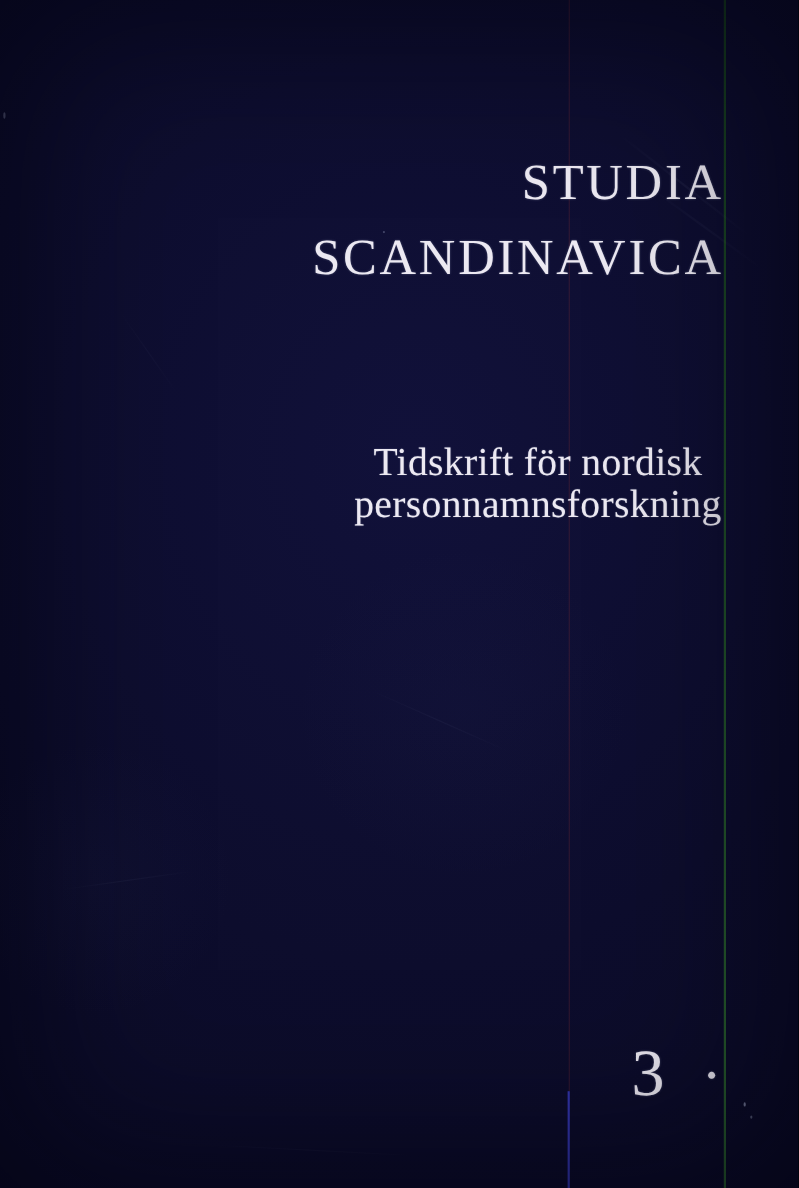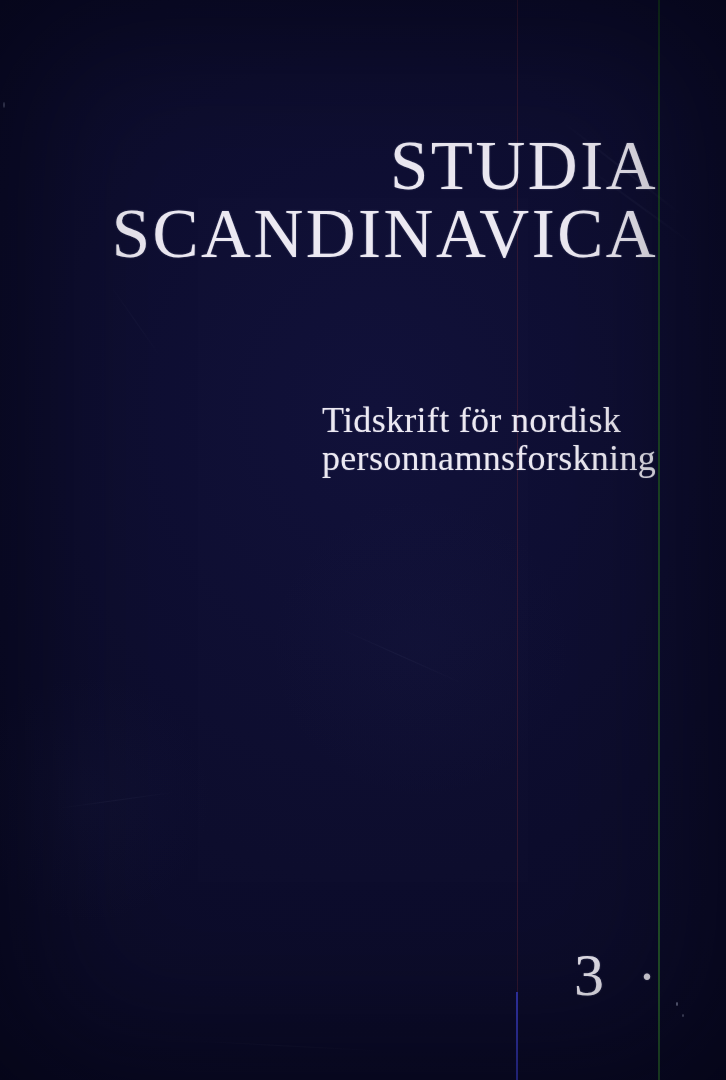--- a/index.html
+++ b/index.html
@@ -24,33 +24,33 @@
     inset: 0;
     box-shadow: inset 0 0 140px 30px rgba(2,2,12,0.55);
     pointer-events: none;
   }
   .title {
     position: absolute;
     top: 132px;
     right: 68px;
     margin: 0;
     text-align: right;
-    font-size: 69px;
+    font-size: 46px;
     font-weight: 400;
     line-height: 68px;
     letter-spacing: 2.5px;
     text-shadow: 0 0 2px rgba(215,220,250,0.35);
     white-space: nowrap;
   }
   .title .line { display: block; }
   .subtitle {
     position: absolute;
     top: 401px;
     right: 70px;
-    text-align: left;
+    text-align: center;
     font-size: 36px;
     line-height: 38px;
     letter-spacing: 0.3px;
     text-shadow: 0 0 1.5px rgba(215,220,250,0.35);
     white-space: nowrap;
   }
   .subtitle .line { display: block; }
   .issue-year {
     position: absolute;
     top: 945px;

